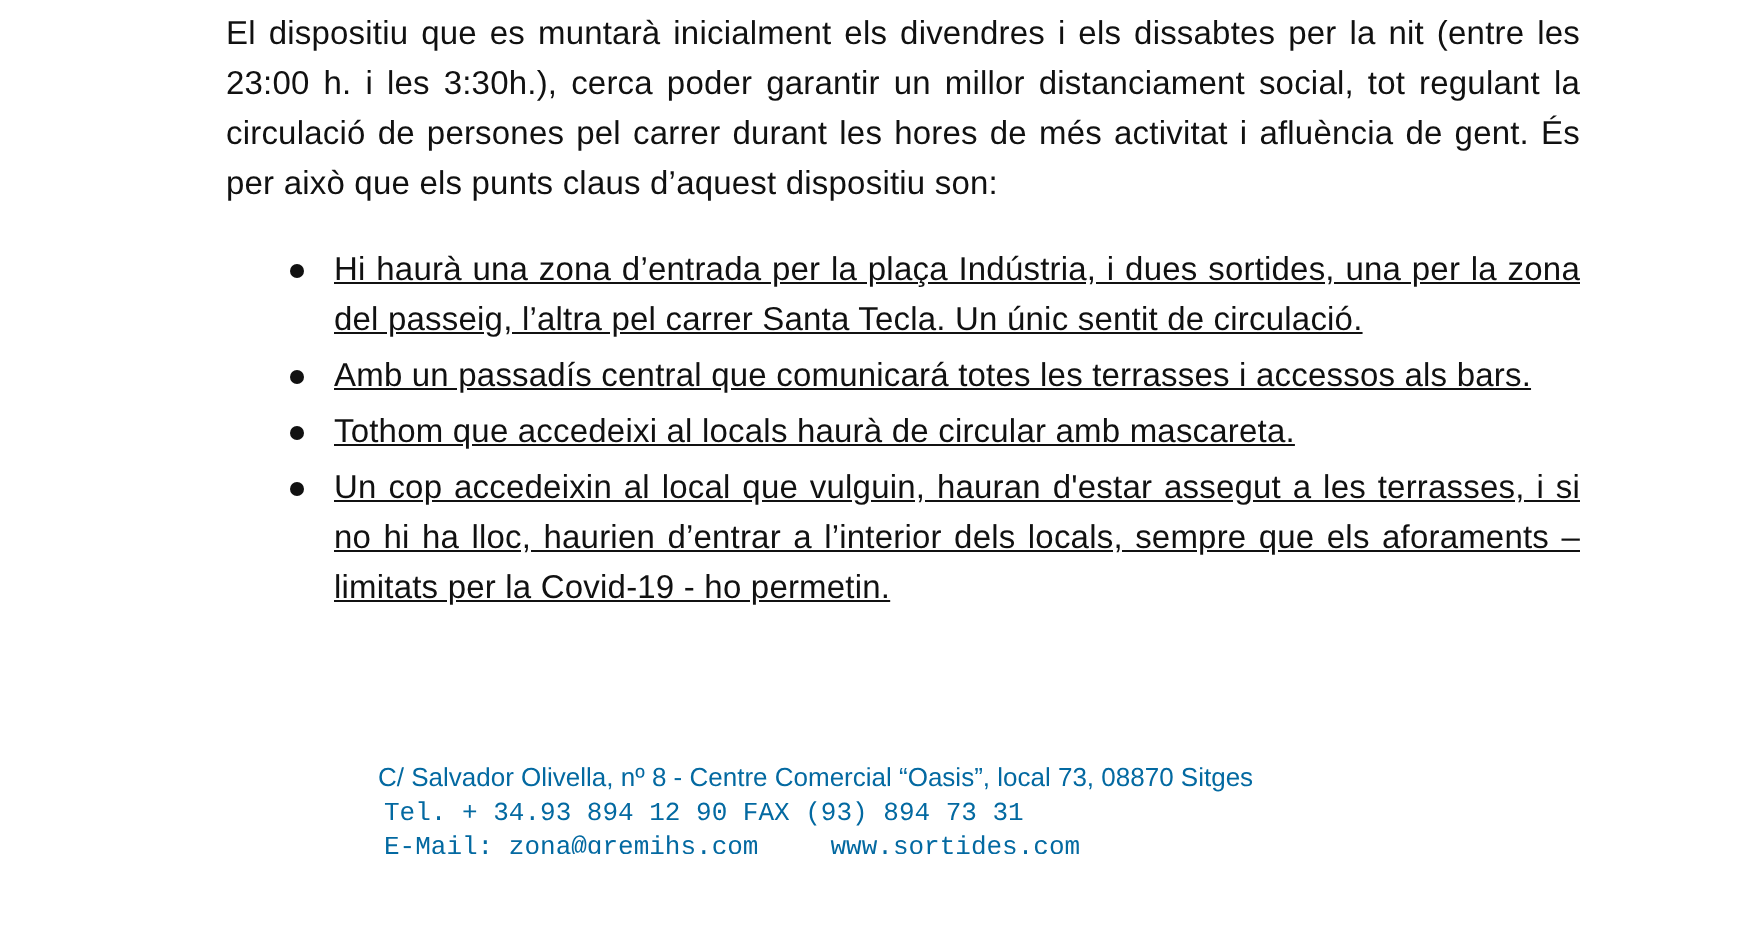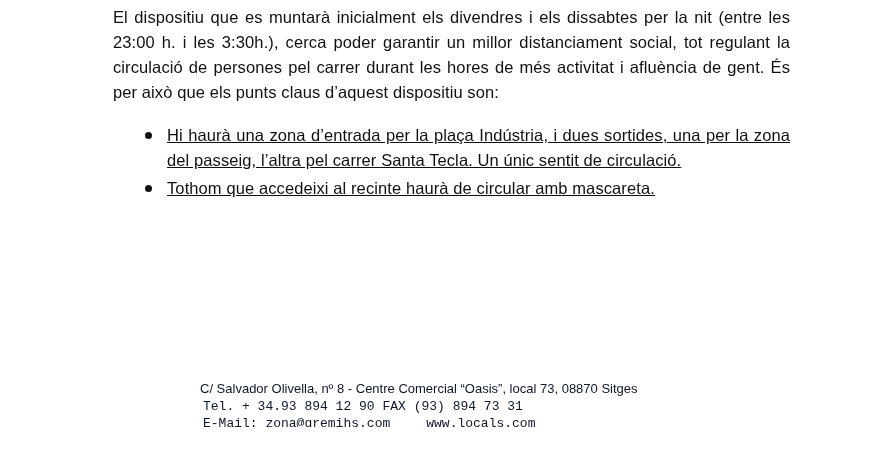--- a/index.html
+++ b/index.html
@@ -46,26 +46,26 @@
     position: absolute;
     left: 32px;
     top: 9px;
     width: 7px;
     height: 7px;
     background: #111111;
     border-radius: 50%;
   }
   .footer {
     position: absolute;
-    left: 200px;
+    left: 189px;
     top: 380px;
     width: 560px;
     font-size: 13px;
     line-height: 17.5px;
-    color: #0f172a;
+    color: #0369a1;
   }
   .footer-line {
     margin: 0;
     white-space: nowrap;
   }
   .footer-line.indented {
     padding-left: 3px;
     font-family: Liberation Mono, monospace;
   }
   .footer-website {
@@ -80,26 +80,34 @@
   <div class="content">
     <p class="body-paragraph">El dispositiu que es muntarà inicialment els divendres i els dissabtes per la nit (entre les 23:00 h. i les 3:30h.), cerca poder garantir un millor distanciament social, tot regulant la circulació de persones pel carrer durant les hores de més activitat i afluència de gent. És per això que els punts claus d’aquest dispositiu son:</p>
 
     <ul class="bullet-list">
       <li class="bullet-item">
         <span class="bullet-dot"></span>
         <span>Hi haurà una zona d’entrada per la plaça Indústria, i dues sortides, una per la zona del passeig, l’altra pel carrer Santa Tecla. Un únic sentit de circulació.</span>
       </li>
       <li class="bullet-item">
         <span class="bullet-dot"></span>
-        <span>Tothom que accedeixi al recinte haurà de circular amb mascareta.</span>
+        <span>Amb un passadís central que comunicará totes les terrasses i accessos als bars.</span>
+      </li>
+      <li class="bullet-item">
+        <span class="bullet-dot"></span>
+        <span>Tothom que accedeixi al locals haurà de circular amb mascareta.</span>
+      </li>
+      <li class="bullet-item">
+        <span class="bullet-dot"></span>
+        <span>Un cop accedeixin al local que vulguin, hauran d'estar assegut a les terrasses, i si no hi ha lloc, haurien d’entrar a l’interior dels locals, sempre que els aforaments – limitats per la Covid-19 - ho permetin.</span>
       </li>
     </ul>
   </div>
 
   <div class="footer">
     <p class="footer-line">C/ Salvador Olivella, nº 8 - Centre Comercial “Oasis”, local 73, 08870 Sitges</p>
     <p class="footer-line indented">Tel. + 34.93 894 12 90 FAX (93) 894 73 31</p>
     <p class="footer-line indented">
-      <span>E-Mail: zona@gremihs.com</span><span class="footer-website">www.locals.com</span>
+      <span>E-Mail: zona@gremihs.com</span><span class="footer-website">www.sortides.com</span>
     </p>
   </div>
 
 </div>
 
 </body></html>

